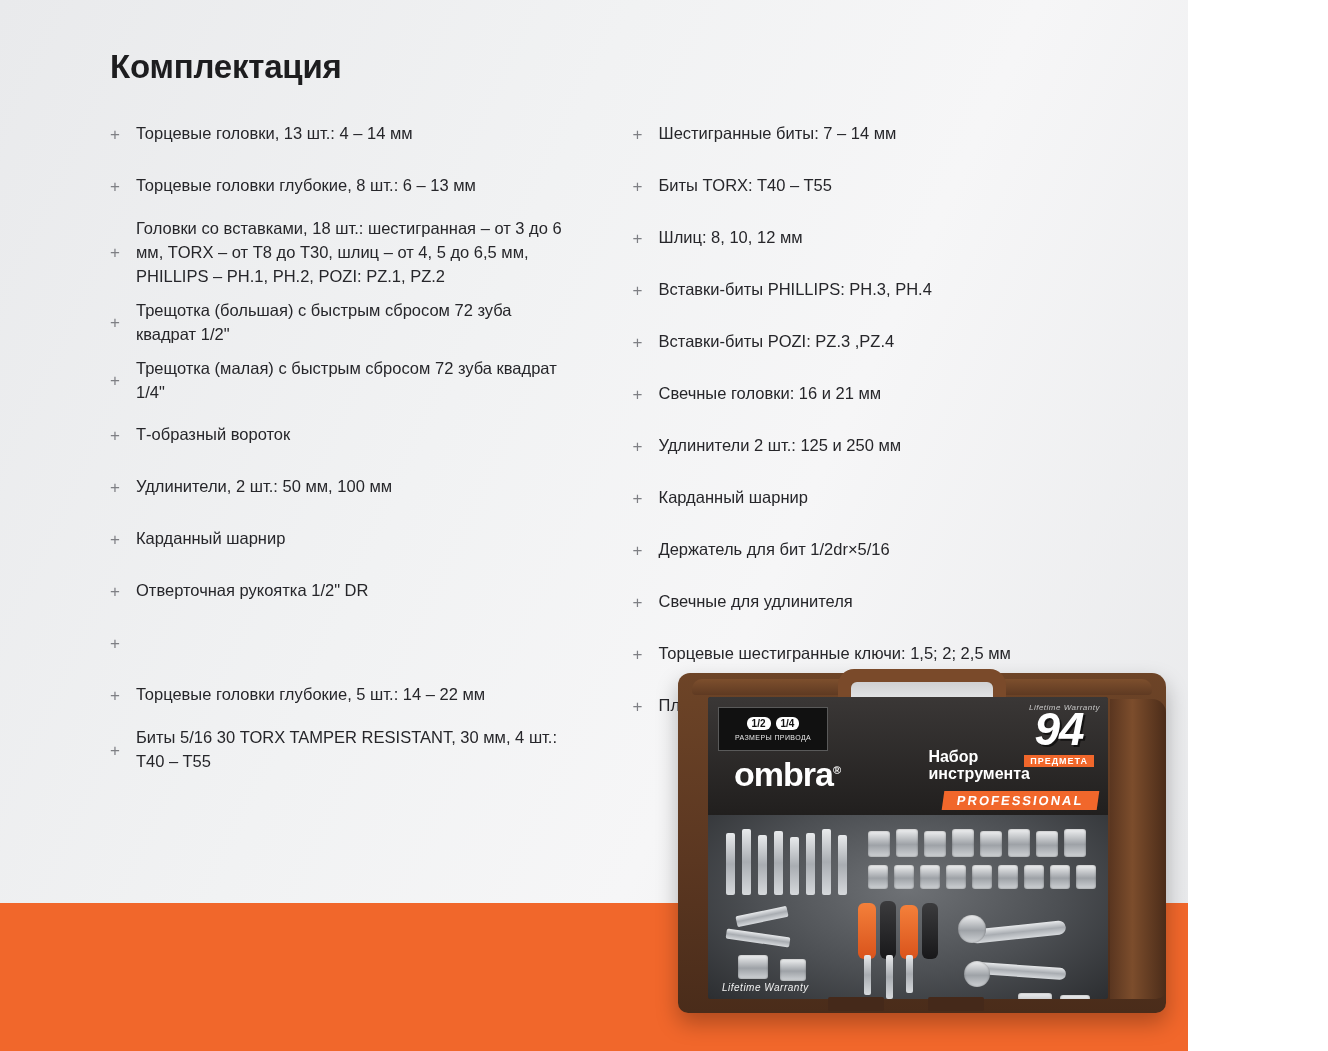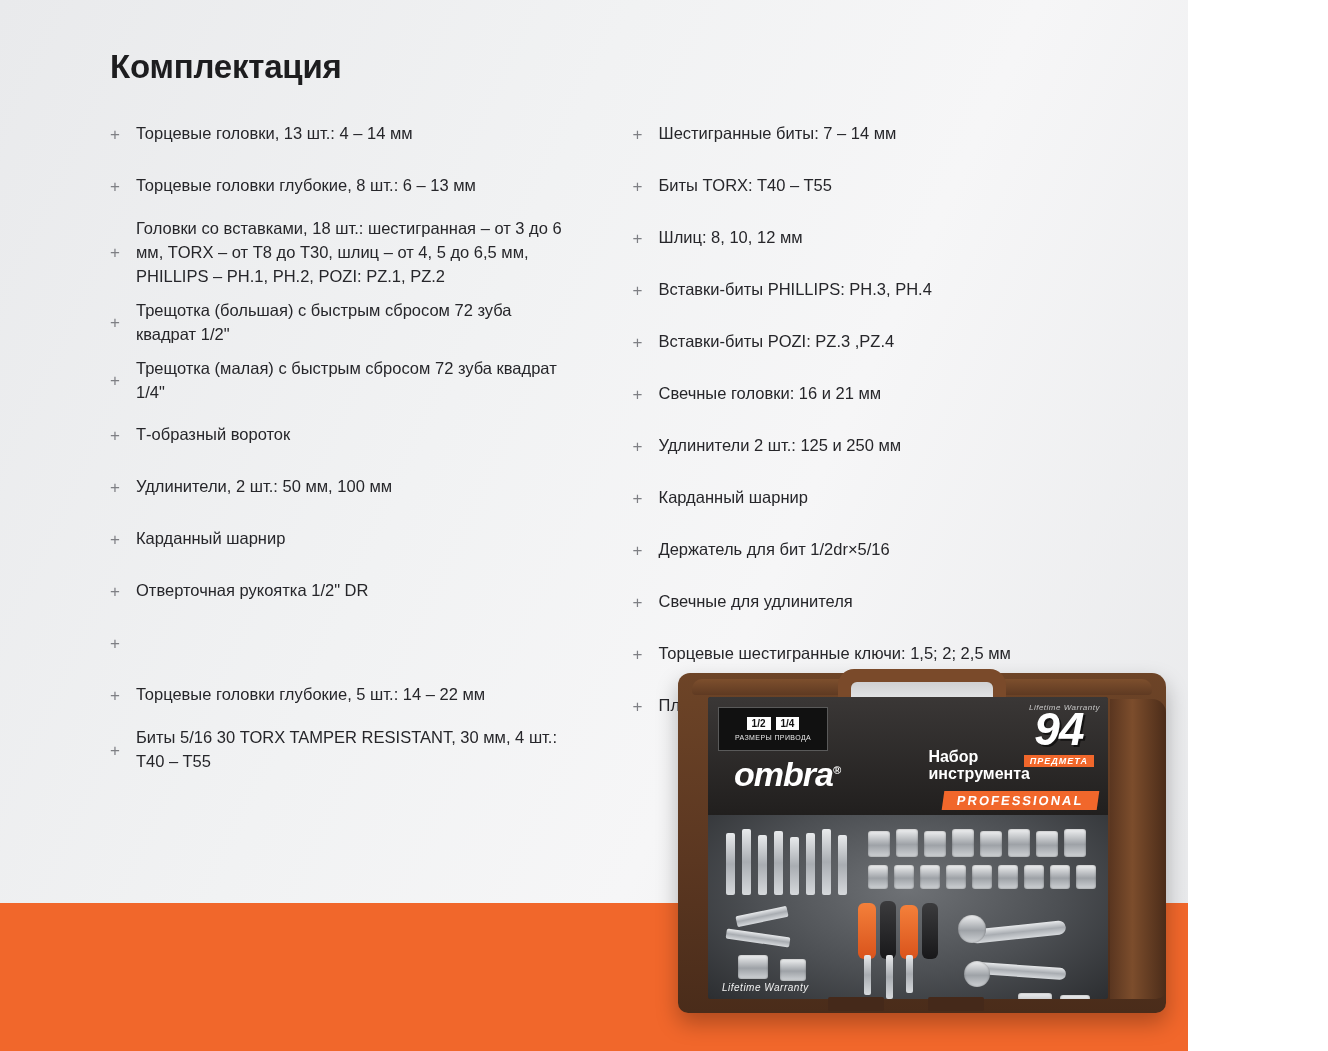--- a/index.html
+++ b/index.html
@@ -162,21 +162,21 @@
     display: flex;
     gap: 5px;
   }
   .drive-badges span {
     display: inline-block;
     background: #fff;
     color: #111;
     font-size: 10px;
     font-weight: bold;
     padding: 1px 5px;
-    border-radius: 0;
+    border-radius: 6px;
   }
   .drive-caption {
     color: #e8e8e8;
     font-size: 7px;
     letter-spacing: 0.4px;
     margin-top: 4px;
     white-space: nowrap;
   }
   .warranty-top {
     position: absolute;
@@ -205,29 +205,27 @@
   }
   .count .word {
     background: #f1672b;
     color: #fff;
     font-size: 9px;
     font-weight: bold;
     letter-spacing: 1px;
     padding: 1px 6px;
     display: inline-block;
     margin-top: 2px;
-    font-style: italic;
   }
   .brand {
     position: absolute;
     left: 26px;
     top: 58px;
     color: #fff;
     font-size: 34px;
-    font-style: italic;
     font-weight: bold;
     letter-spacing: -1px;
     text-align: center;
   }
   .brand sup {
     font-size: 11px;
     vertical-align: super;
   }
   .set-text {
     position: absolute;

